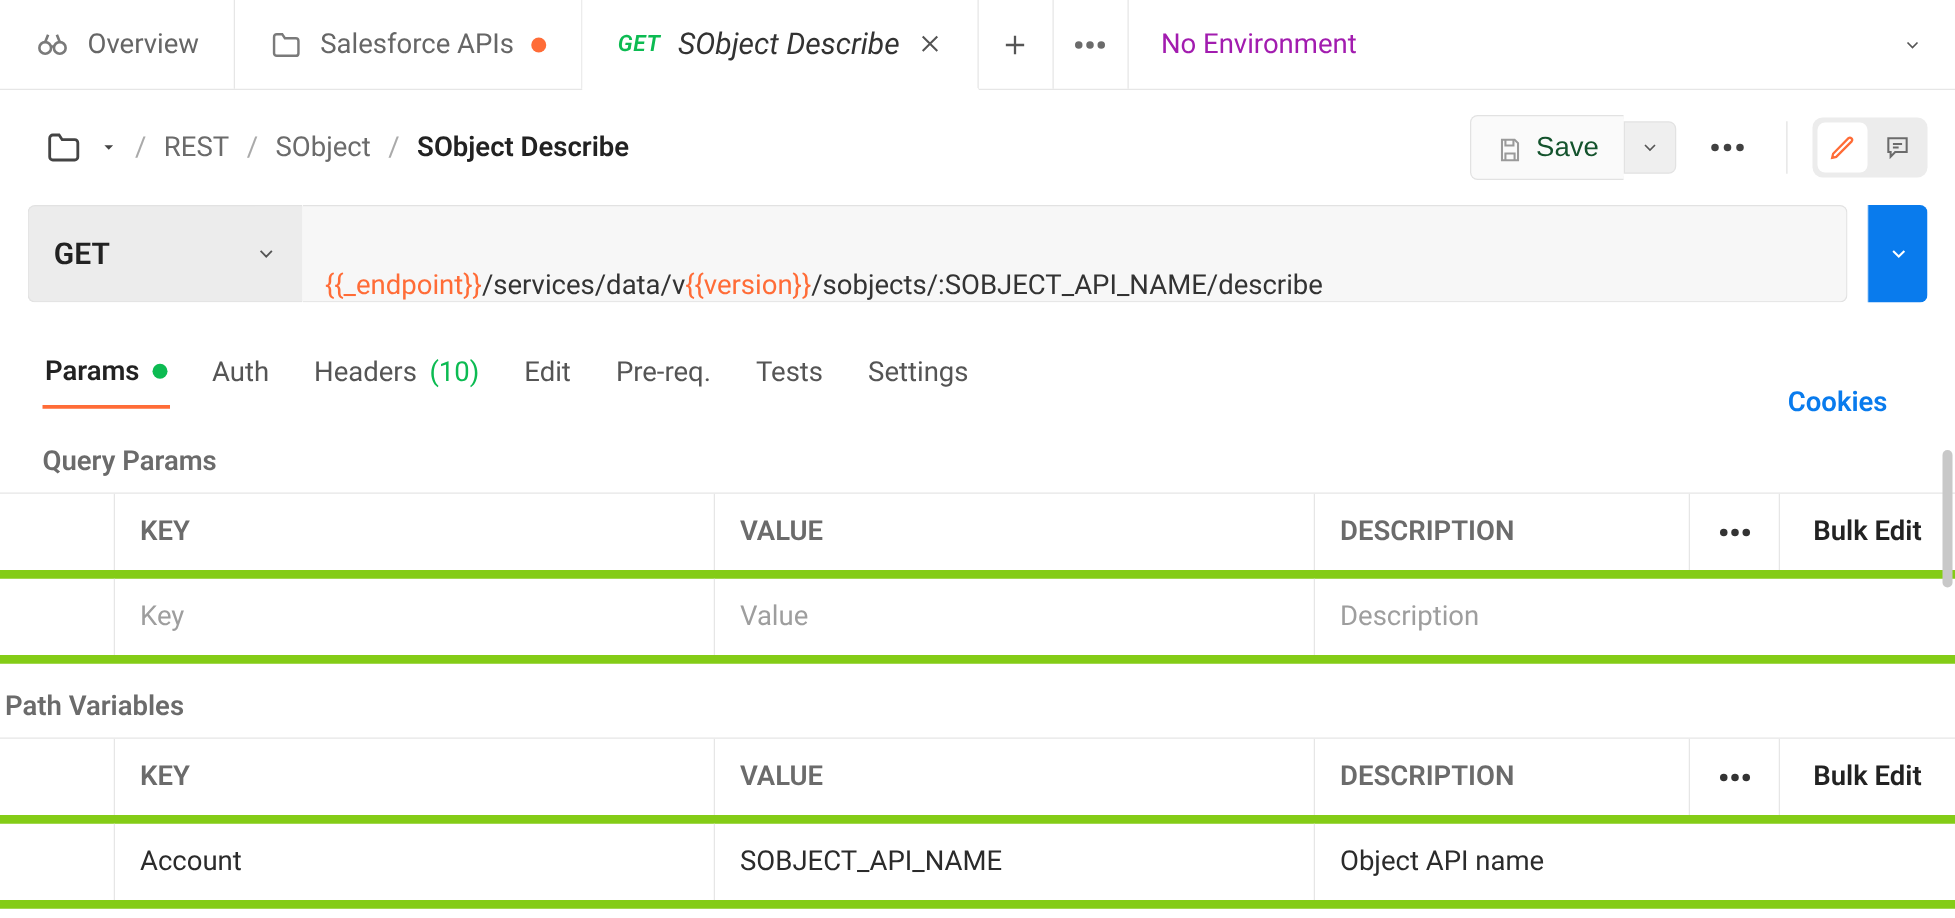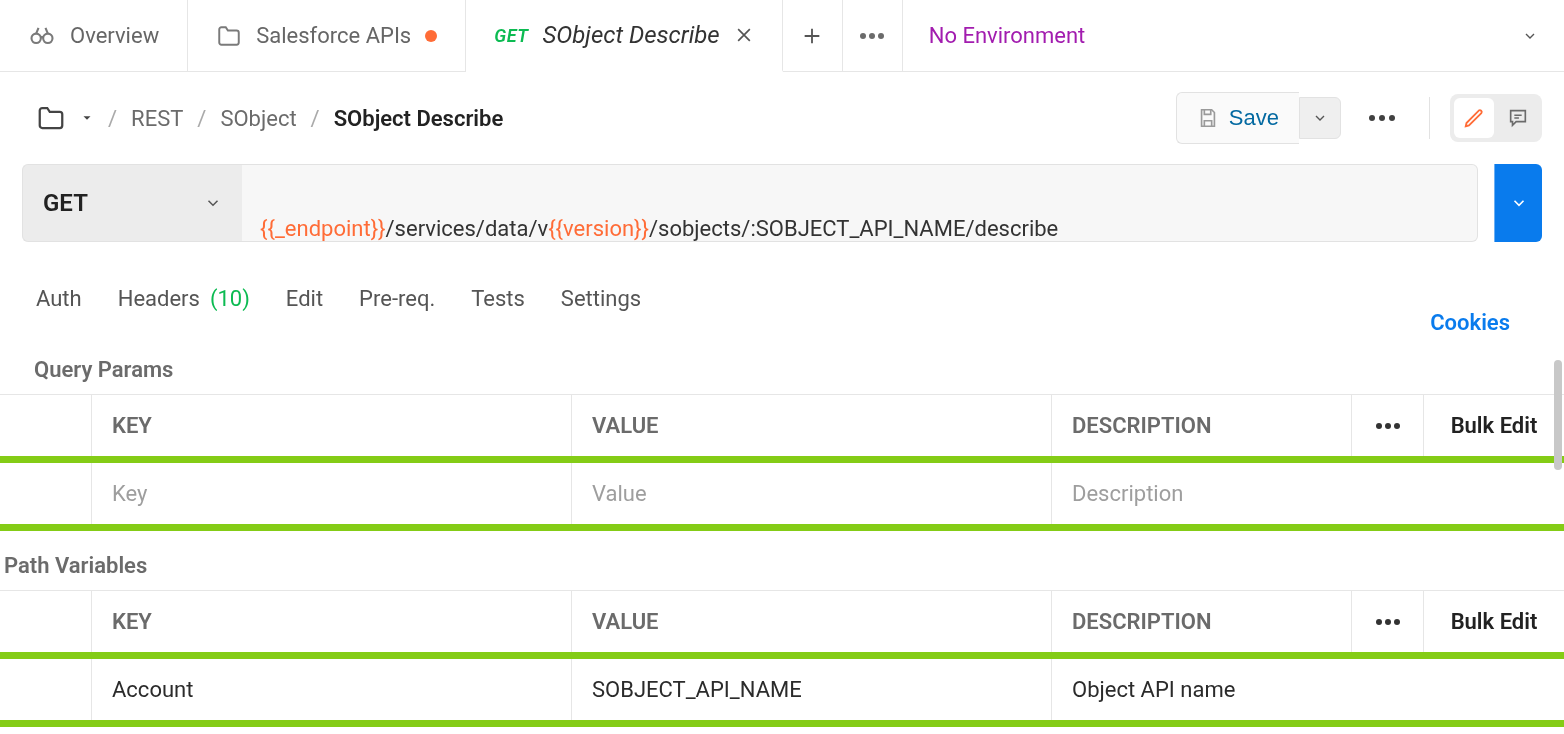--- a/index.html
+++ b/index.html
@@ -17,21 +17,21 @@
   .envsel { flex: 1; display:flex; align-items:center; justify-content:space-between; padding: 0 26px; color:#a21caf; font-size:22px; }
   .chev { width: 16px; height: 16px; }
 
   
   .toolbar { display:flex; align-items:center; justify-content:space-between; padding: 20px 22px 20px 36px; }
   .breadcrumb { display:flex; align-items:center; gap: 14px; font-size:22px; color:#6b6b6b; }
   .breadcrumb .sep { color:#aaa; }
   .breadcrumb .current { color:#222; font-weight:600; }
   .toolbar-right { display:flex; align-items:center; gap: 14px; }
   .save-group { display:flex; align-items:center; }
-  .save-btn { display:flex; align-items:center; gap:10px; padding: 12px 20px; border:1px solid #e2e2e2; border-right:none; border-radius:6px 0 0 6px; background:#fafafa; color:#0369a1; font-size:22px; }
+  .save-btn { display:flex; align-items:flex-end; gap:10px; padding: 12px 20px; border:1px solid #e2e2e2; border-right:none; border-radius:6px 0 0 6px; background:#fafafa; color:#14532d; font-size:22px; }
   .save-chev { padding: 12px 12px; border:1px solid #e2e2e2; border-radius:0 6px 6px 0; background:#efefef; }
   .dots-btn { padding: 10px 12px; }
   .vsep { width:1px; height:42px; background:#e2e2e2; margin: 0 6px; }
   .icon-pill { display:flex; align-items:center; background:#ececec; border-radius:8px; padding:4px; gap:4px; }
   .icon-pill .cell { width:40px; height:40px; display:flex; align-items:center; justify-content:center; border-radius:6px; }
   .icon-pill .cell.active { background:#fff; }
 
   
   .urlrow { display:flex; align-items:stretch; gap: 16px; padding: 0 22px 24px 22px; }
   .method-select { display:flex; align-items:center; justify-content:space-between; width: 220px; background:#ececec; border:1px solid #e2e2e2; border-right:none; border-radius:6px 0 0 6px; padding: 0 20px; font-size:24px; font-weight:600; color:#222; }
@@ -209,20 +209,24 @@
   <div class="send-group">
     <button class="send-chev">
       <svg width="18" height="18" viewBox="0 0 24 24" stroke="#fff" stroke-width="2.2" fill="none">
           <path d="M6 9l6 6 6-6"></path>
         </svg>
     </button>
   </div>
 </div>
 
 <div class="reqtabs">
+  <div class="rt active">
+    <span>Params</span>
+    <span class="greendot"></span>
+  </div>
   <div class="rt">Auth</div>
   <div class="rt">
     <span>Headers</span>
     <span class="green">(10)</span>
   </div>
   <div class="rt">Edit</div>
   <div class="rt">Pre-req.</div>
   <div class="rt">Tests</div>
   <div class="rt">Settings</div>
   <div class="spacer"></div>

